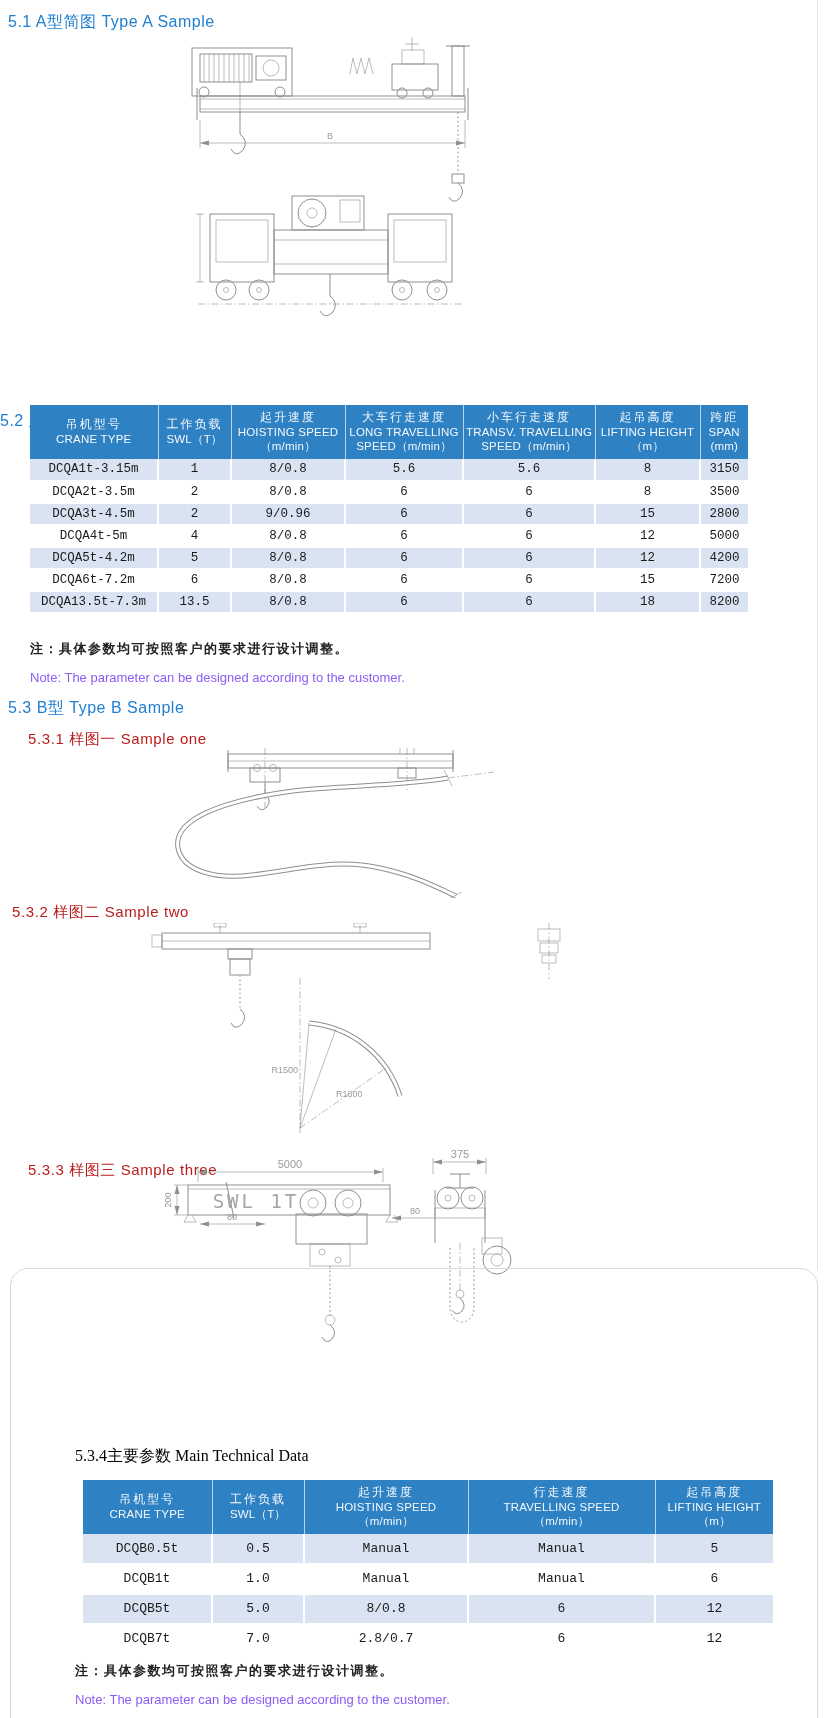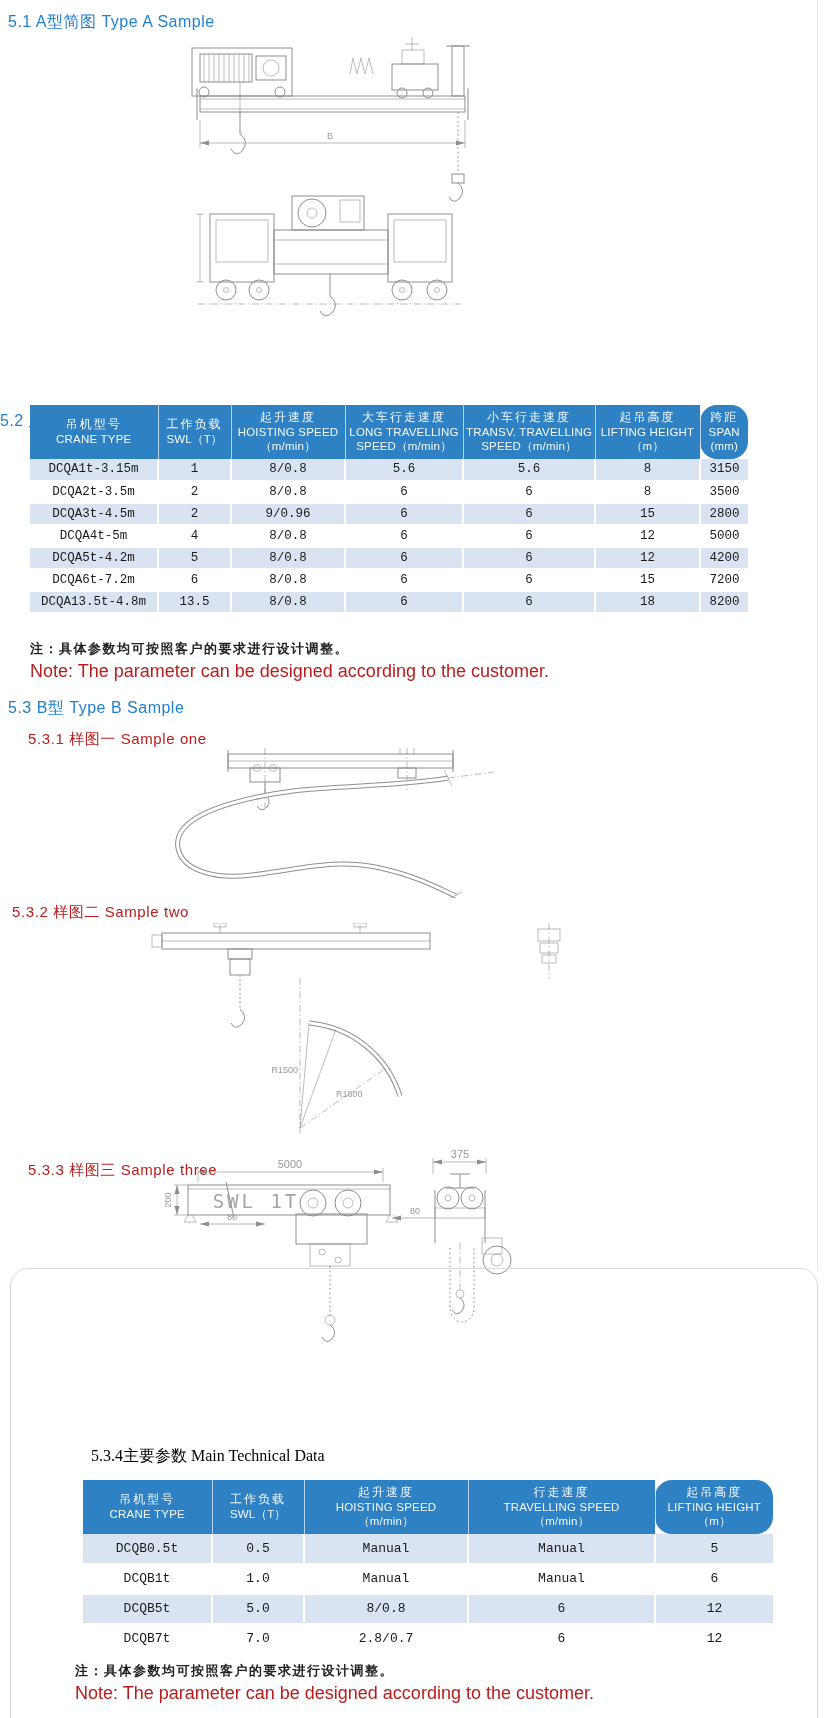--- a/index.html
+++ b/index.html
@@ -6,34 +6,34 @@
   .page{position:relative;width:830px;height:1718px;background:#ffffff;overflow:hidden;
         font-family:"Liberation Sans","DejaVu Sans",sans-serif;}
   .abs{position:absolute;}
   .h-blue{color:#1f7fd0;font-size:16px;letter-spacing:.5px;white-space:nowrap;}
   .h-sub{color:#b91c1c;font-size:15px;letter-spacing:.6px;white-space:nowrap;}
   .h-serif{color:#000;font-size:16px;font-family:"Liberation Serif","DejaVu Serif",serif;white-space:nowrap;}
 
   table.spec{border-collapse:collapse;table-layout:fixed;}
   table.spec thead th{background:#2e81c3;color:#f4f8fd;font-weight:normal;vertical-align:middle;
       border-right:1px solid rgba(255,255,255,.65);padding:5px 1px;}
-  table.spec thead th:last-child{border-right:none;border-radius:17px;}
+  table.spec thead th:last-child{border-right:none;}
   table.spec .h-zh{font-size:12px;letter-spacing:2px;line-height:1.25;}
   table.spec .h-en{font-size:11.5px;letter-spacing:.2px;line-height:1.25;}
   table.spec td{text-align:center;font-size:12.5px;color:#1b1b1b;padding:0 2px;
       border-right:2px solid #fff;overflow:hidden;white-space:nowrap;}
   table.spec td:last-child{border-right:none;}
   table.spec tbody tr{border-bottom:2px solid #fff;font-family:Liberation Mono, monospace;}
   table.spec tbody tr:nth-child(odd){background:#d9e3f1;}
   #table-a tbody tr{height:22px;}
   #table-b tbody tr{height:30px;}
   #table-b td{font-size:13px;}
 
   .note-zh{font-weight:bold;font-size:13px;letter-spacing:1.5px;color:#222;}
-  .note-en{font-size:18px;color:#b91c1c;margin-top:3px;}
+  .note-en{font-size:13px;color:#8b5cf6;margin-top:12px;}
 
   .edge-line{background:#e4e4e4;}
   .bottom-frame{border:1px solid #dadada;border-radius:18px;}
 
   svg .ln{stroke:#8f8f8f;fill:none;stroke-width:1;}
   svg .thin{stroke-width:.6;}
   svg .dd{stroke-dasharray:7 2.5 1.5 2.5;}
   svg .dot{stroke-dasharray:1.8 2.6;}
   svg .arrow{fill:#8f8f8f;stroke:none;}
   svg text.dim{fill:#9a9a9a;font-size:9px;font-family:"Liberation Sans",sans-serif;}
@@ -220,21 +220,21 @@
         <tr>
           <td>DCQA6t-7.2m</td>
           <td>6</td>
           <td>8/0.8</td>
           <td>6</td>
           <td>6</td>
           <td>15</td>
           <td>7200</td>
         </tr>
         <tr>
-          <td>DCQA13.5t-4.8m</td>
+          <td>DCQA13.5t-7.3m</td>
           <td>13.5</td>
           <td>8/0.8</td>
           <td>6</td>
           <td>6</td>
           <td>18</td>
           <td>8200</td>
         </tr>
       </tbody>
   </table>
 
@@ -375,21 +375,21 @@
         <circle class="ln thin" cx="367" cy="112" r="6"></circle>
       <path class="ln dot" d="M320 100 V160 A12 14 0 0 0 344 160 V100"></path>
       <line class="ln dd thin" x1="330" y1="95" x2="330" y2="142"></line>
       <circle class="ln thin" cx="330" cy="146" r="4"></circle>
       <path class="ln" d="M330 150 q7 6 2 13 q-6 6 -10 -1"></path>
     </g>
   </svg>
 
   <div class="abs bottom-frame" style="left:10px;top:1268px;width:806px;height:560px;"></div>
 
-  <div class="abs h-serif" style="left:91px;top:1446px;">5.3.4主要参数 Main Technical Data</div>
+  <div class="abs h-serif" style="left:75px;top:1446px;">5.3.4主要参数 Main Technical Data</div>
 
   <table id="table-b" class="spec abs" style="left:83px;top:1480px;width:690px;">
     <colgroup>
       <col style="width:129px">
         <col style="width:92px">
         <col style="width:164px">
       <col style="width:187px">
         <col style="width:118px">
     </colgroup>
     <thead>

